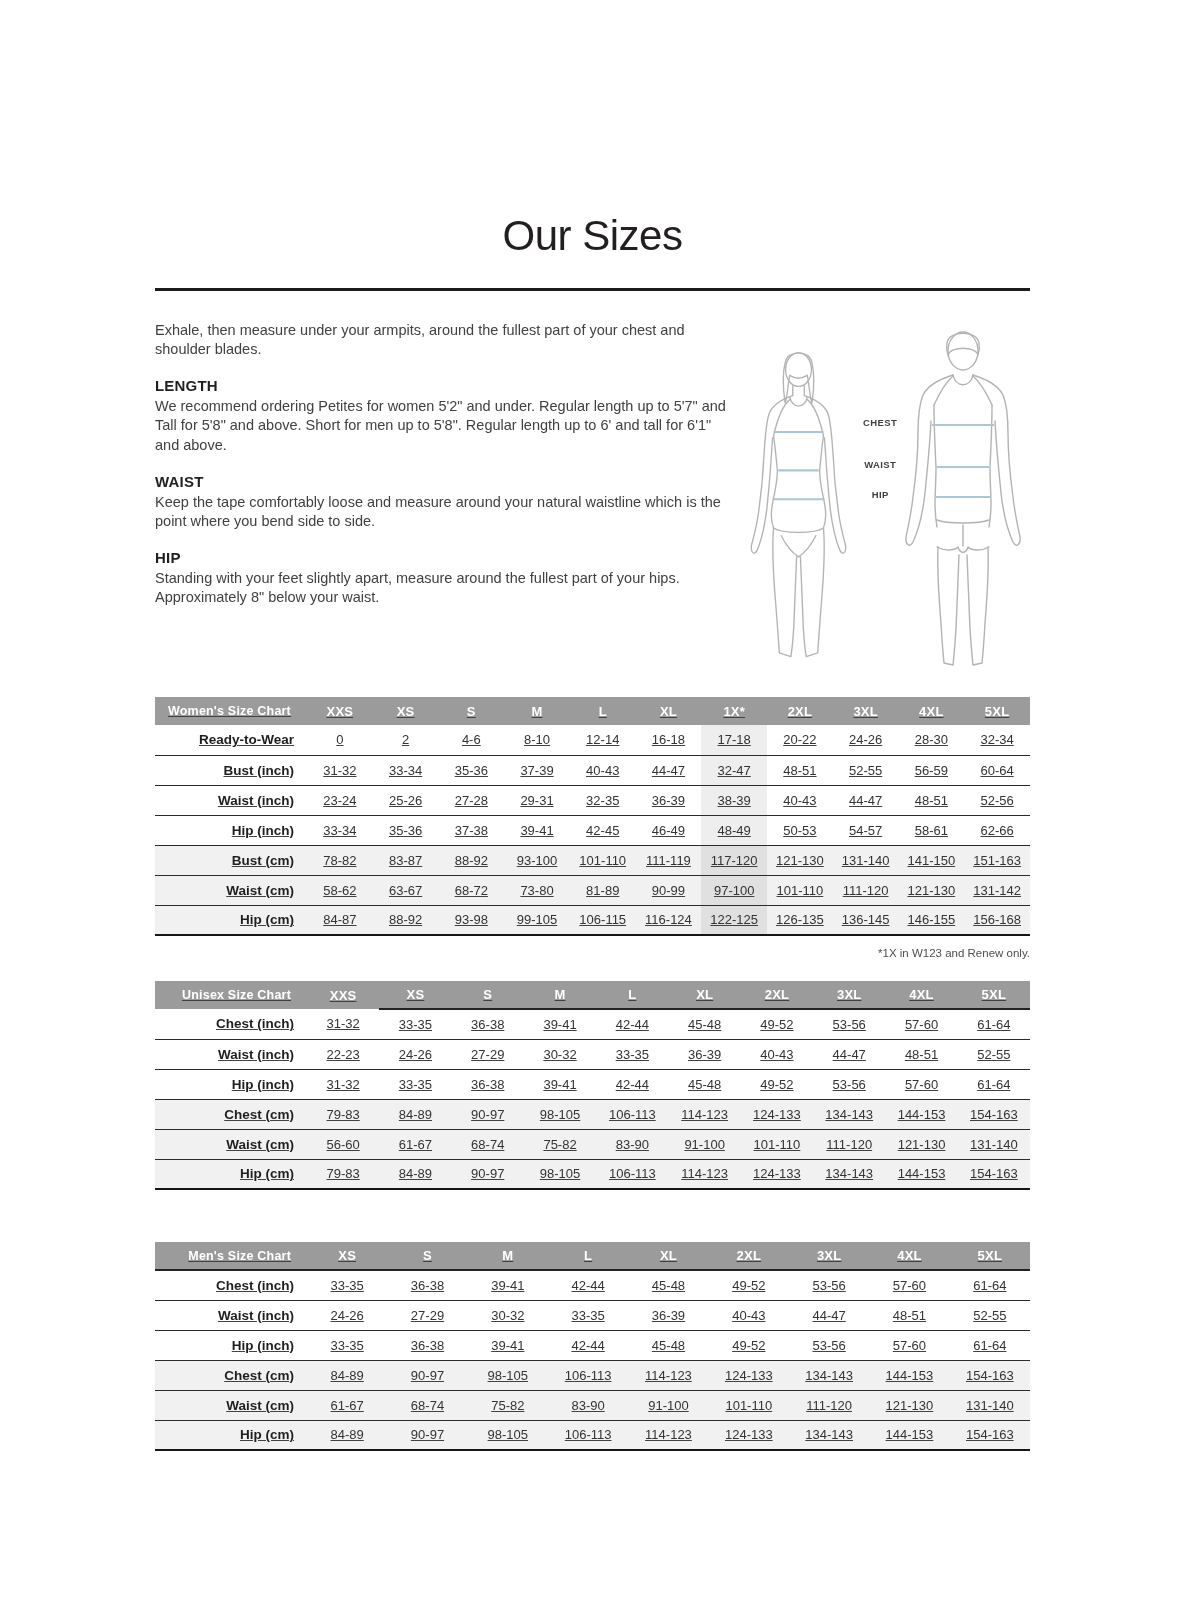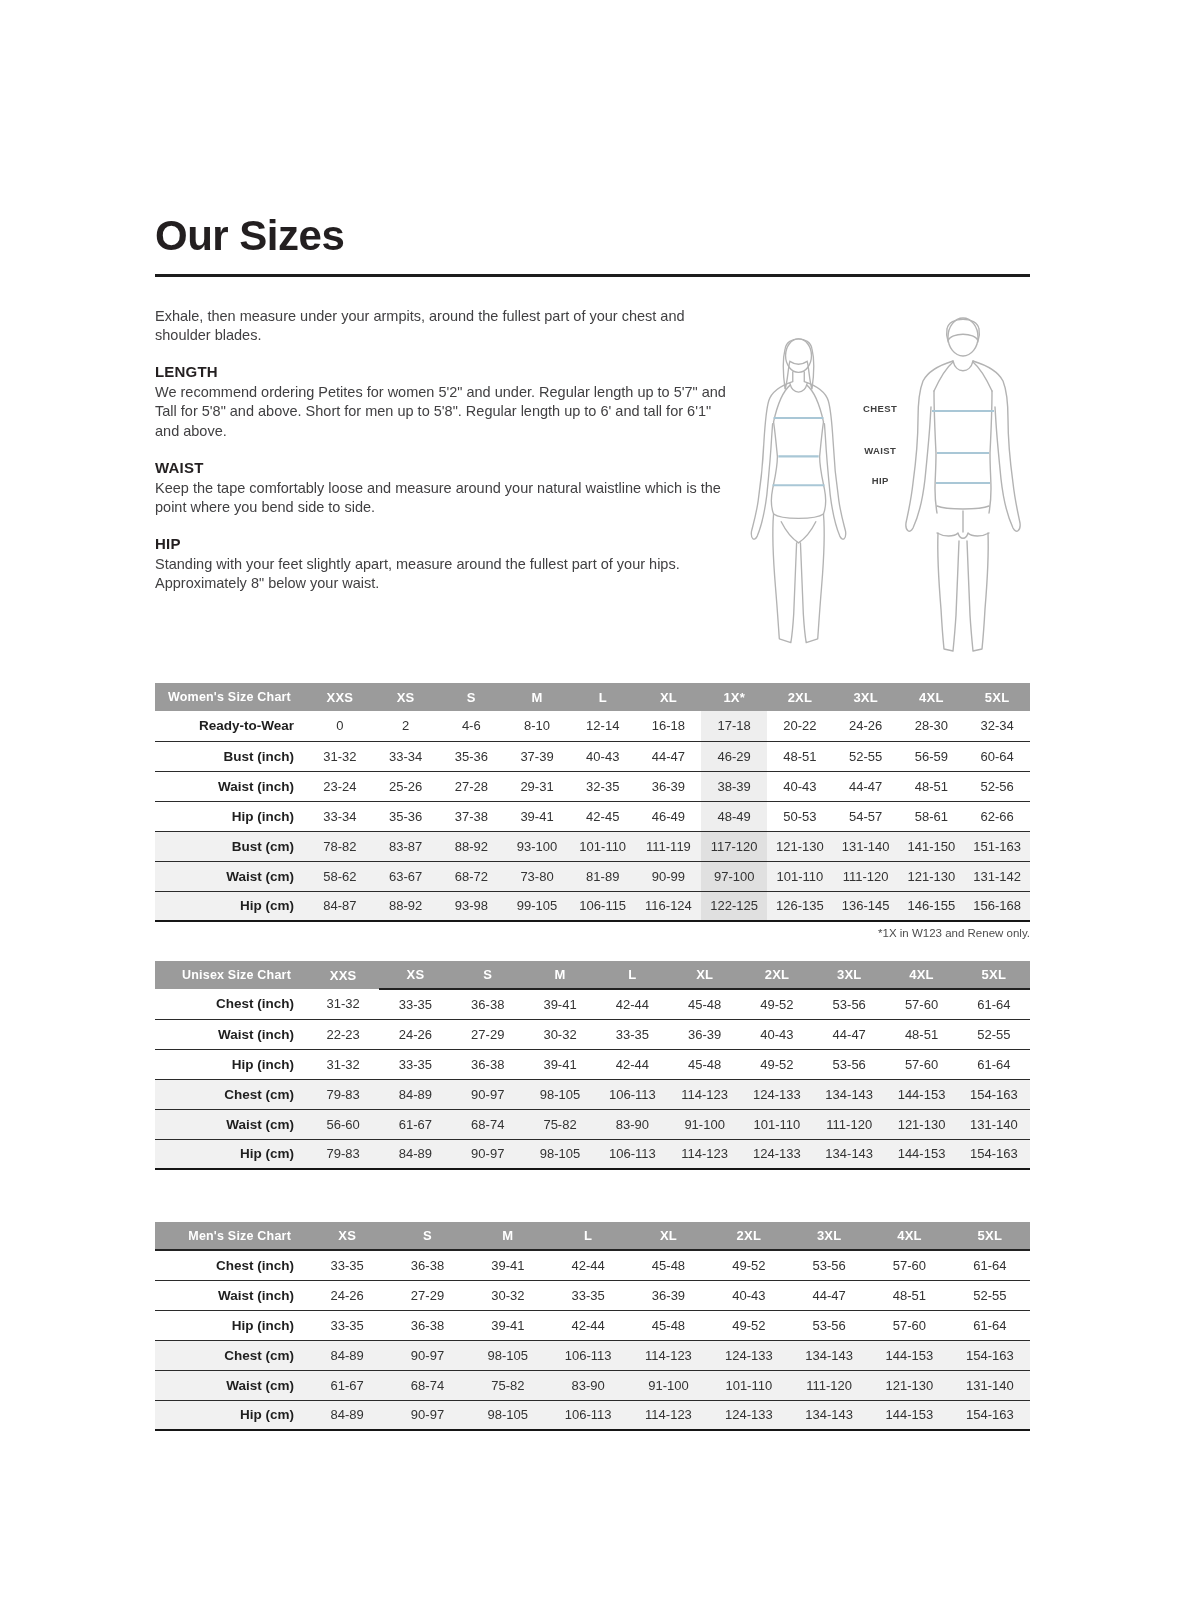--- a/index.html
+++ b/index.html
@@ -5,59 +5,60 @@
   * { margin:0; padding:0; box-sizing:border-box; }
   html,body { background:#ffffff; }
   body {
     width:1200px; height:1600px; overflow:hidden;
     font-family:"Liberation Sans", sans-serif;
     color:#414042;
   }
   .page { width:875px; margin-left:155px; padding-top:212px; }
 
   h1.page-title {
-    font-size:42px; font-weight:700; letter-spacing:-0.5px;
-    color:#231f20; padding-bottom:14px;
+    font-size:42px; font-weight:400; letter-spacing:-0.5px;
+    color:#231f20; padding-bottom:28px;
     border-bottom:3px solid #1c1c1c;
+    text-align:center;
   }
 
   .intro-row { display:flex; margin-top:30px; }
   .instructions { width:600px; }
   .how-to { font-size:15.5px; font-weight:800; color:#231f20; letter-spacing:0.2px; margin-bottom:26px; }
   .m-section { margin-bottom:18px; }
   .m-section .sec-title { font-size:15px; font-weight:800; color:#231f20; letter-spacing:0.2px; margin-bottom:3px; }
   .m-section .sec-body { font-size:14.5px; line-height:1.32; color:#414042; }
 
   .figures { position:relative; width:308px; height:352px; margin-left:auto; margin-top:2px; }
   .figures svg { position:absolute; }
   .fig-label { position:absolute; left:118px; width:58px; text-align:center;
     font-size:9.5px; font-weight:700; color:#3f3f3f; letter-spacing:0.4px; }
   #lbl-chest { top:94px; } #lbl-waist { top:136px; } #lbl-hip { top:166px; }
 
-  .size-table { border-collapse:collapse; table-layout:fixed; width:875px; margin-top:0; }
+  .size-table { border-collapse:collapse; table-layout:fixed; width:875px; margin-top:0;text-decoration:underline; }
   .size-table thead th {
     background:#9b9b9b; color:#ffffff; font-weight:700;
     font-size:13px; height:28px; text-align:center; letter-spacing:0.2px;
   }
   .size-table thead th.tbl-title { text-align:right; padding-right:16px; font-weight:600; font-size:12.5px; }
   .size-table col.label-col { width:152px; }
   .size-table tbody tr { height:30px; }
   .size-table tbody th {
     text-align:right; padding-right:13px; font-weight:700;
     font-size:13.5px; color:#1f1f1f; white-space:nowrap;margin-top:12px;
   }
   .size-table tbody td { text-align:center; font-size:13px; color:#333333; }
   .size-table tbody tr { border-bottom:1.5px solid #2b2b2b; }
   .size-table tbody tr:last-child { border-bottom:2px solid #161616; }
   .size-table tbody tr.shaded { background:#f1f1f1; }
   .size-table td.hl { background:rgba(0,0,0,0.065); }
   .size-table.rule-full thead th { border-bottom:2px solid #222222; }
   .size-table.rule-partial thead th:nth-child(n+3) { border-bottom:2px solid #222222; }
 
-  .footnote { text-align:right; font-size:11.5px; color:#4d4d4d; margin-top:5px; }
+  .footnote { text-align:right; font-size:11.5px; color:#4d4d4d; margin-top:11px; }
 
   #women-table { margin-top:22px; }
   #unisex-table { margin-top:22px; }
   #men-table { margin-top:52px; }
 
   .body-line { stroke:#b3b3b3; stroke-width:1.4; fill:none; stroke-linecap:round; }
   .blue-line { stroke:#a9c7d6; stroke-width:2.2; fill:none; }
 </style>
 </head>
 <body>
@@ -177,21 +178,21 @@
           <td>32-34</td>
         </tr>
         <tr>
           <th>Bust (inch)</th>
           <td>31-32</td>
           <td>33-34</td>
           <td>35-36</td>
           <td>37-39</td>
           <td>40-43</td>
           <td>44-47</td>
-          <td class="hl">46-29</td>
+          <td class="hl">32-47</td>
           <td>48-51</td>
           <td>52-55</td>
           <td>56-59</td>
           <td>60-64</td>
         </tr>
         <tr>
           <th>Waist (inch)</th>
           <td>23-24</td>
           <td>25-26</td>
           <td>27-28</td>

